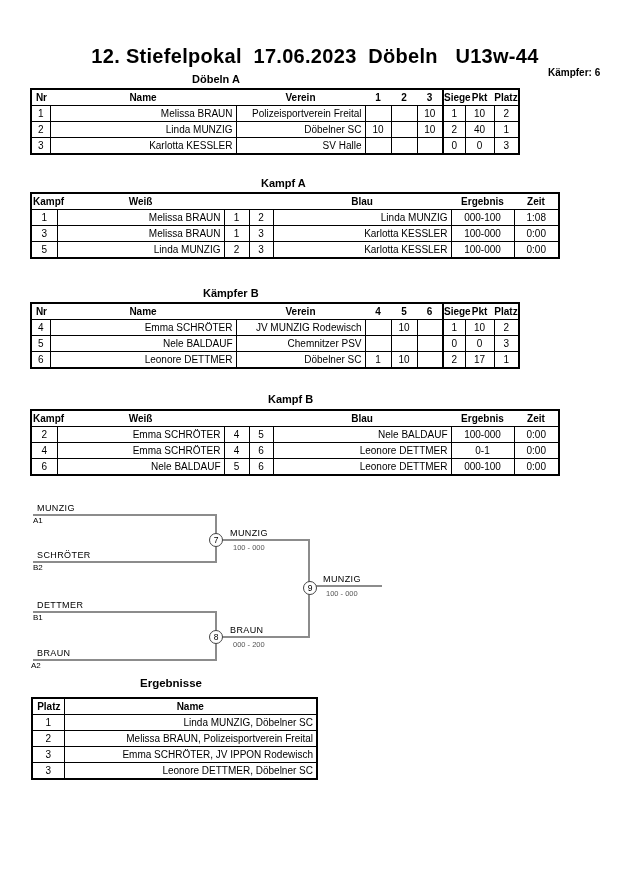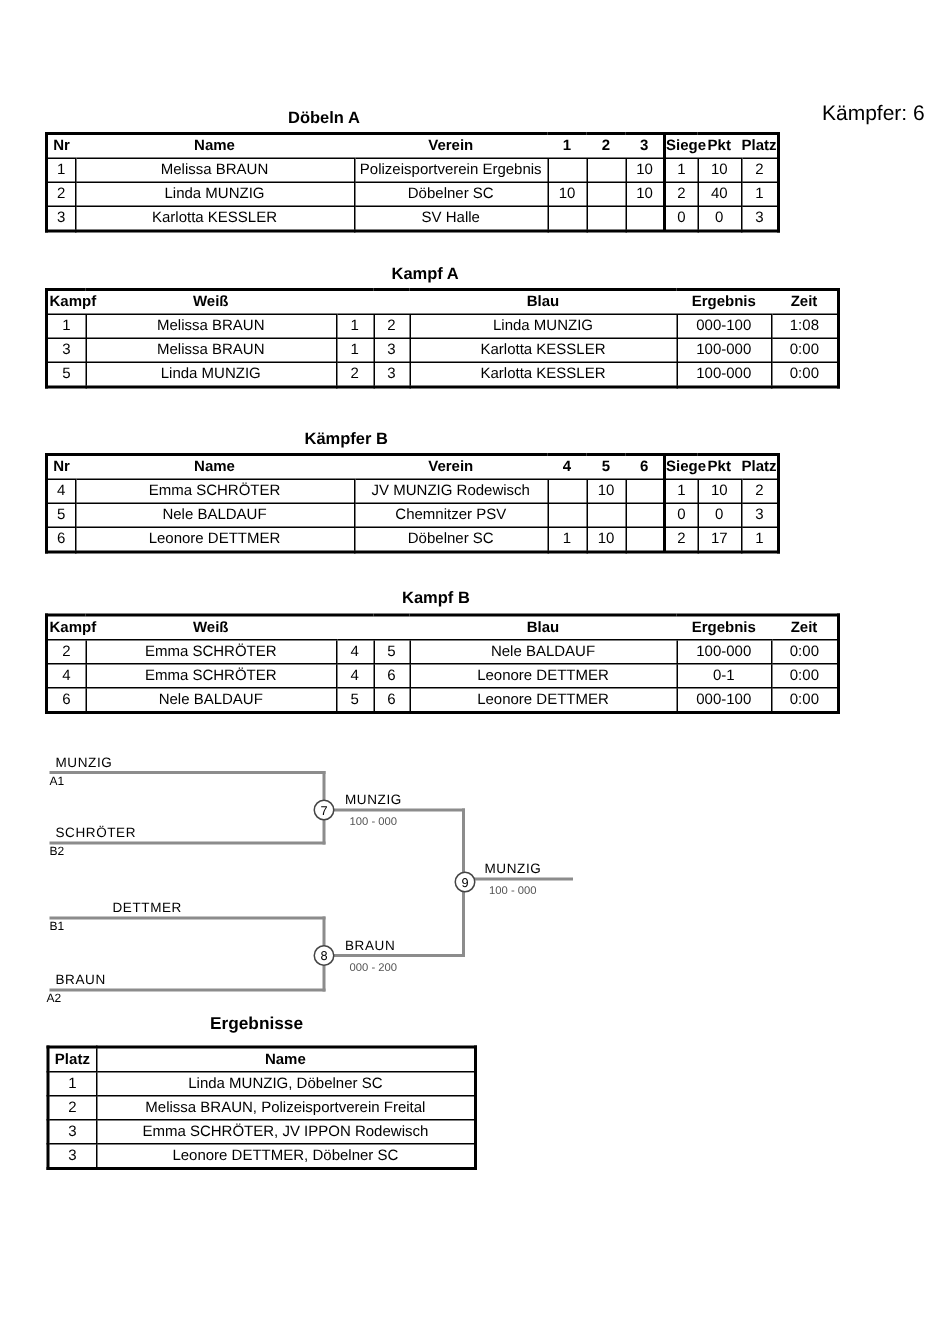--- a/index.html
+++ b/index.html
@@ -5,54 +5,55 @@
   html,body { margin:0; padding:0; background:#fff; }
   .page {
     position:relative; width:630px; height:891px; background:#ffffff;
     font-family:"Liberation Sans", sans-serif; color:#000; overflow:hidden;
   }
   .title {
     position:absolute; top:45px; left:0; width:630px; text-align:center;
     font-size:20px; font-weight:bold; white-space:pre; letter-spacing:0.3px;
   }
   .sec-heading { position:absolute; font-size:11px; font-weight:bold; white-space:pre; }
-  .count-label { position:absolute; font-size:14px; }
+  .count-label { position:absolute; font-size:10px;font-weight:bold; }
 
   table.sheet {
     position:absolute; border-collapse:collapse; table-layout:fixed;
     border:2px solid #000; background:#fff;
   }
   .sheet th, .sheet td {
     font-size:10px; padding:0 3px; white-space:nowrap; overflow:visible;
   }
   .sheet thead th {
     border:none; border-bottom:1px solid #000; font-weight:bold; height:15px;
   }
   .sheet tbody td { border:1px solid #000; height:15px; }
   .thickL { border-left:2px solid #000 !important; }
   .c { text-align:center; }
-  .l { text-align:center; }
+  .l { text-align:right; }
   .padname { padding-left:6px; }
 
   
   .bk-line { position:absolute; background:#8c8c8c; }
   .bk-name { position:absolute; font-size:9px; letter-spacing:0.4px; white-space:nowrap; }
   .bk-seed { position:absolute; font-size:8px; white-space:nowrap; }
   .bk-score { position:absolute; font-size:7.5px; color:#555555; white-space:nowrap; }
   .bk-circle {
     position:absolute; width:14px; height:14px; box-sizing:border-box;
     border:1px solid #444; border-radius:50%; background:#fff;
     font-size:8.5px; line-height:12px; text-align:center; z-index:2;
   }
 </style>
 </head>
 <body>
 
 <div class="page">
 
+  <div class="title">12. Stiefelpokal  17.06.2023  Döbeln   U13w-44</div>
   <div class="sec-heading" style="left:192px; top:73px;">Döbeln A</div>
   <div class="count-label" style="left:548px; top:67px;">Kämpfer: 6</div>
 
   <table class="sheet" style="left:30px; top:88px; width:488px;">
     <colgroup>
       <col style="width:19px">
         <col style="width:186px">
         <col style="width:129px">
       <col style="width:26px">
         <col style="width:26px">
@@ -71,21 +72,21 @@
         <th class="c">3</th>
         <th class="c thickL" style="padding:0">Siege</th>
         <th class="c" style="padding:0">Pkt</th>
         <th class="c" style="padding:0">Platz</th>
       </tr>
     </thead>
     <tbody>
       <tr>
         <td class="c">1</td>
         <td class="l padname">Melissa BRAUN</td>
-        <td class="l padname">Polizeisportverein Ergebnis</td>
+        <td class="l padname">Polizeisportverein Freital</td>
         <td class="c"></td>
         <td class="c"></td>
         <td class="c">10</td>
         <td class="c thickL">1</td>
         <td class="c">10</td>
         <td class="c">2</td>
       </tr>
       <tr>
         <td class="c">2</td>
         <td class="l padname">Linda MUNZIG</td>
@@ -282,21 +283,21 @@
       </tr>
     </tbody>
   </table>
 
   <div>
 
     <div class="bk-name" style="left:37px; top:503px;">MUNZIG</div>
     <div class="bk-seed" style="left:33px; top:516px;">A1</div>
     <div class="bk-name" style="left:37px; top:550px;">SCHRÖTER</div>
     <div class="bk-seed" style="left:33px; top:563px;">B2</div>
-    <div class="bk-name" style="left:37px; top:600px;margin-left:38px;">DETTMER</div>
+    <div class="bk-name" style="left:37px; top:600px;">DETTMER</div>
     <div class="bk-seed" style="left:33px; top:613px;">B1</div>
     <div class="bk-name" style="left:37px; top:648px;">BRAUN</div>
     <div class="bk-seed" style="left:31px; top:661px;">A2</div>
 
     <div class="bk-line" style="left:33px; top:514px; width:184px; height:2px;"></div>
     <div class="bk-line" style="left:33px; top:561px; width:184px; height:2px;"></div>
     <div class="bk-line" style="left:215px; top:514px; width:2px; height:49px;"></div>
     <div class="bk-line" style="left:33px; top:611px; width:184px; height:2px;"></div>
     <div class="bk-line" style="left:33px; top:659px; width:184px; height:2px;"></div>
     <div class="bk-line" style="left:215px; top:611px; width:2px; height:50px;"></div>

